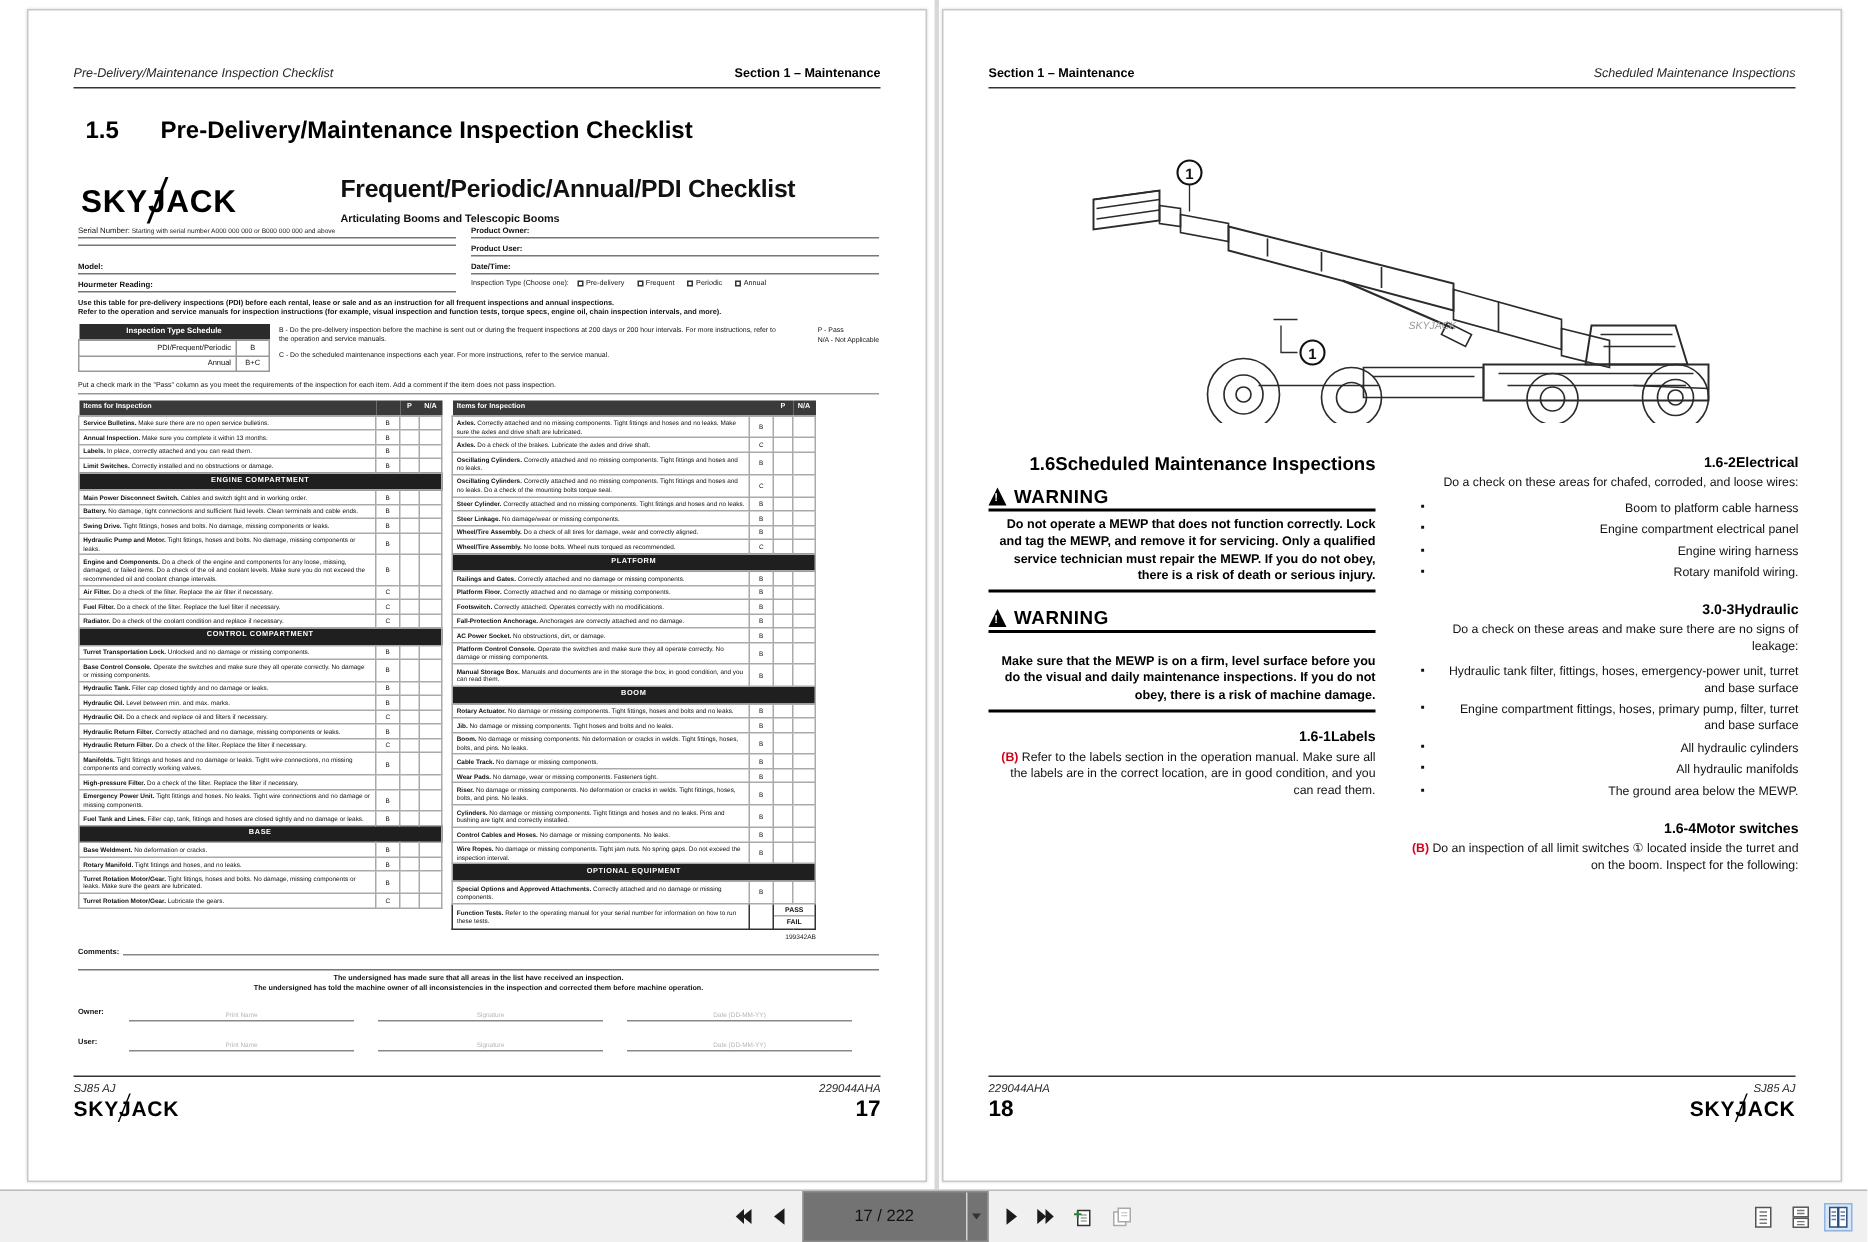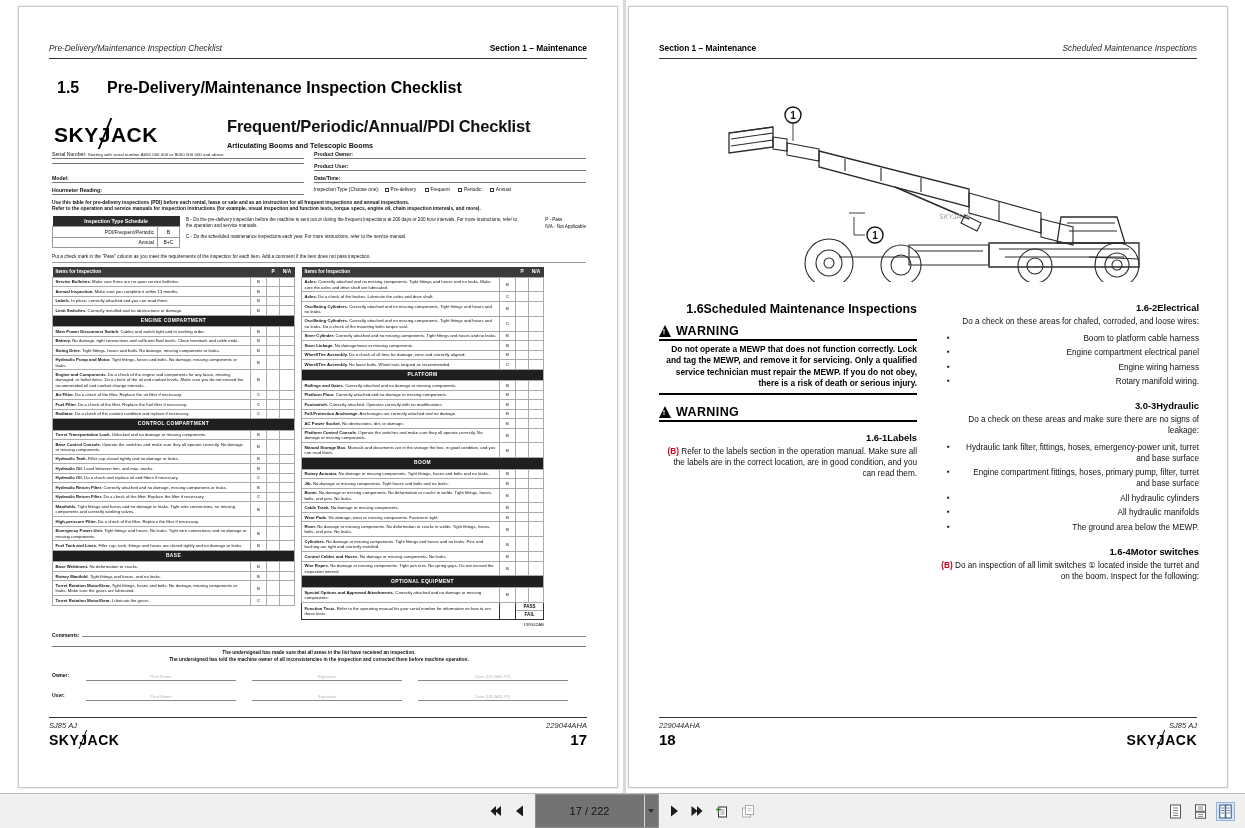--- a/index.html
+++ b/index.html
@@ -725,20 +725,21 @@
           </div>
 
           <div class="alertbox">
             <div class="alert-hd">
               <span class="tri"></span>
               <span class="txt">WARNING</span>
             </div>
           </div>
 
           <div class="alertbox">
+            <div class="alert-body">Make sure that the MEWP is on a firm, level surface before you do the visual and daily maintenance inspections. If you do not obey, there is a risk of machine damage.</div>
           </div>
 
           <div class="h3" style="margin-top:10px;">
             <span class="num">1.6-1</span><span>Labels</span>
           </div>
           <div class="body">
             <span class="red">(B)</span>
             <span>Refer to the labels section in the operation manual.  Make sure all the labels are in the correct location, are in good condition, and you can read them.</span>
           </div>
         </div>

